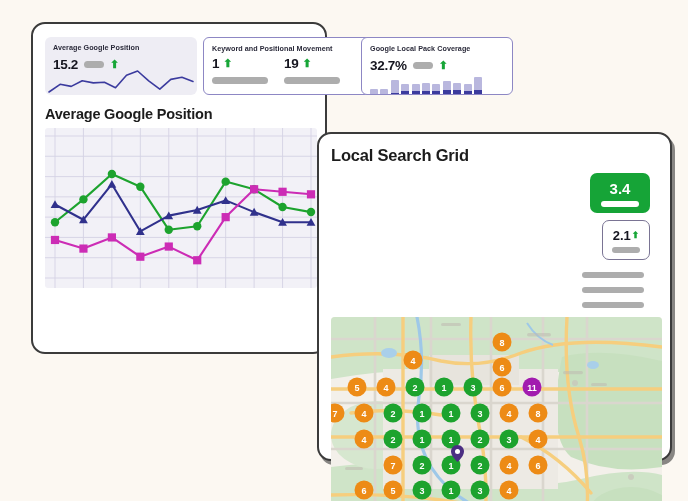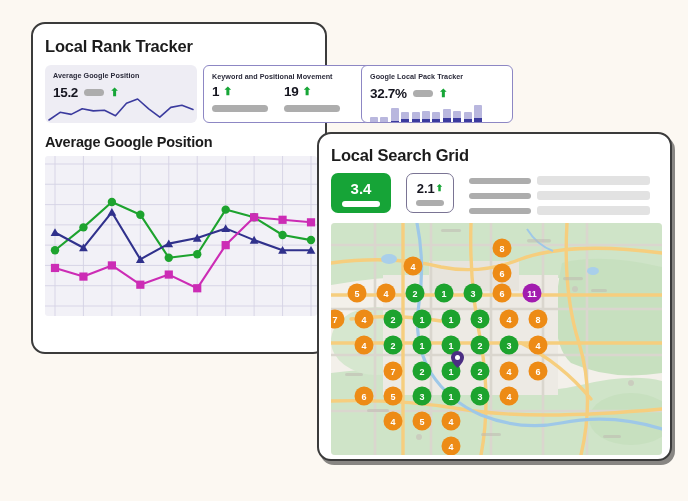--- a/index.html
+++ b/index.html
@@ -79,21 +79,21 @@
 
   
   #grid-card {
     left:317px; top:132px; width:355px; height:329px;
     padding:12px 20px 0 12px;
     z-index:3;
     box-shadow:3px 4px 0 rgba(40,40,40,0.55);
   }
   .grid-head { font-size:16.5px; font-weight:bold; color:#1c1c1c; letter-spacing:-0.2px; margin-bottom:8px; }
 
-  .score-row { display:flex; align-items:flex-start; gap:15px; margin-bottom:8px; }
+  .score-row { display:flex; align-items:flex-end; gap:7px; margin-bottom:8px;flex-direction:column; }
   .score {
     width:60px; height:40px; border-radius:7px;
     display:flex; flex-direction:column; align-items:center; justify-content:center; gap:4px;
   }
   .score.green { background:#16A437; }
   .score.green .num { color:#fff; font-size:15px; font-weight:bold; }
   .score.green .bar { width:38px; height:6px; border-radius:3px; background:#ffffff; }
   .score.white { background:#fff; border:1.6px solid #7a7494; width:48px; }
   .score.white .num { color:#15151f; font-size:13px; font-weight:bold; display:flex; align-items:center; gap:1px; }
   .score.white .bar { width:28px; height:6px; border-radius:3px; background:#ADADAD; }
@@ -123,21 +123,20 @@
   .pin.r { background:#a21caf; }
   .mk { position:absolute; transform:translate(-50%,-100%); }
 </style>
 </head>
 <body>
 
 <div id="stage">
 
   <div class="card" id="rank-card">
 
-    <div class="card-title">Local Rank Tracker</div>
 
     <div class="kpi-row">
 
       <div class="kpi kpi1">
         <div class="kpi-label">Average Google Position</div>
         <div class="kpi-valrow">
           <span class="kpi-val">15.2</span>
           <span class="pill"></span>
           <span class="up">⬆</span>
         </div>
@@ -160,21 +159,21 @@
             <div class="kpi-valrow">
               <span class="kpi-val">19</span>
               <span class="up">⬆</span>
             </div>
             <div class="bar-gray" style="margin-top:6px;width:56px"></div>
           </div>
         </div>
       </div>
 
       <div class="kpi kpi3 boxed">
-        <div class="kpi-label">Google Local Pack Tracker</div>
+        <div class="kpi-label">Google Local Pack Coverage</div>
         <div class="kpi-valrow">
           <span class="kpi-val">32.7%</span>
           <span class="pill"></span>
           <span class="up">⬆</span>
         </div>
         <div class="minibars" id="minibars">
             <div class="mb" style="height: 7.8px; background: rgb(185, 183, 222);">
               <i style="height: 28.6%; background: rgb(59, 59, 158);"></i>
             </div>
             <div class="mb" style="height: 7.8px; background: rgb(185, 183, 222);">

